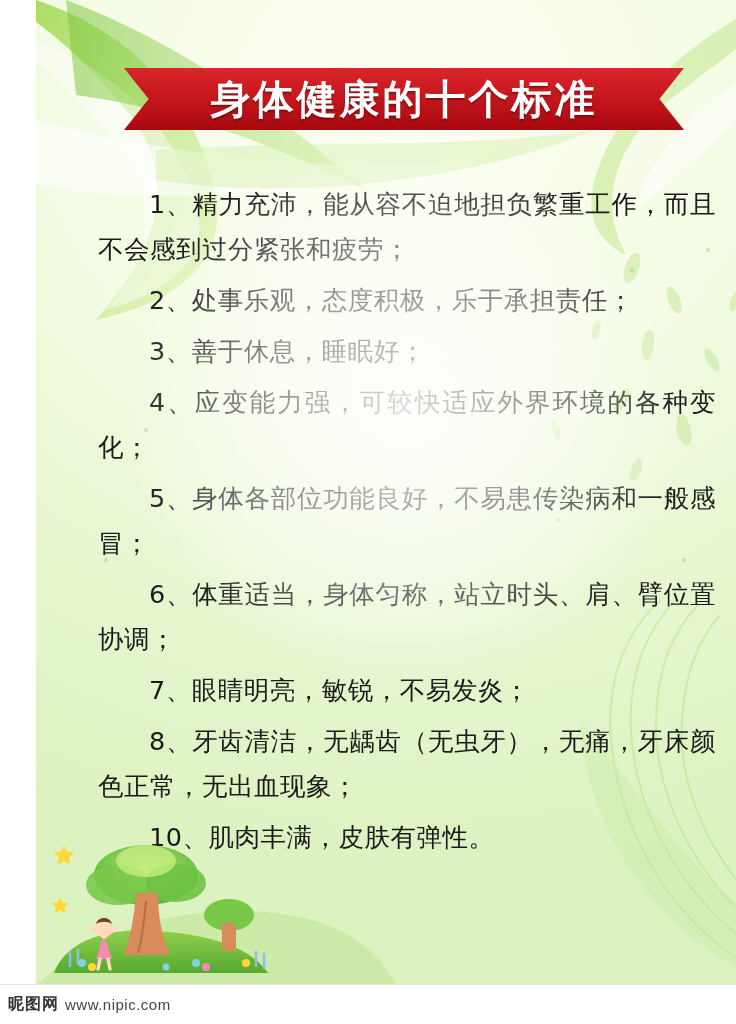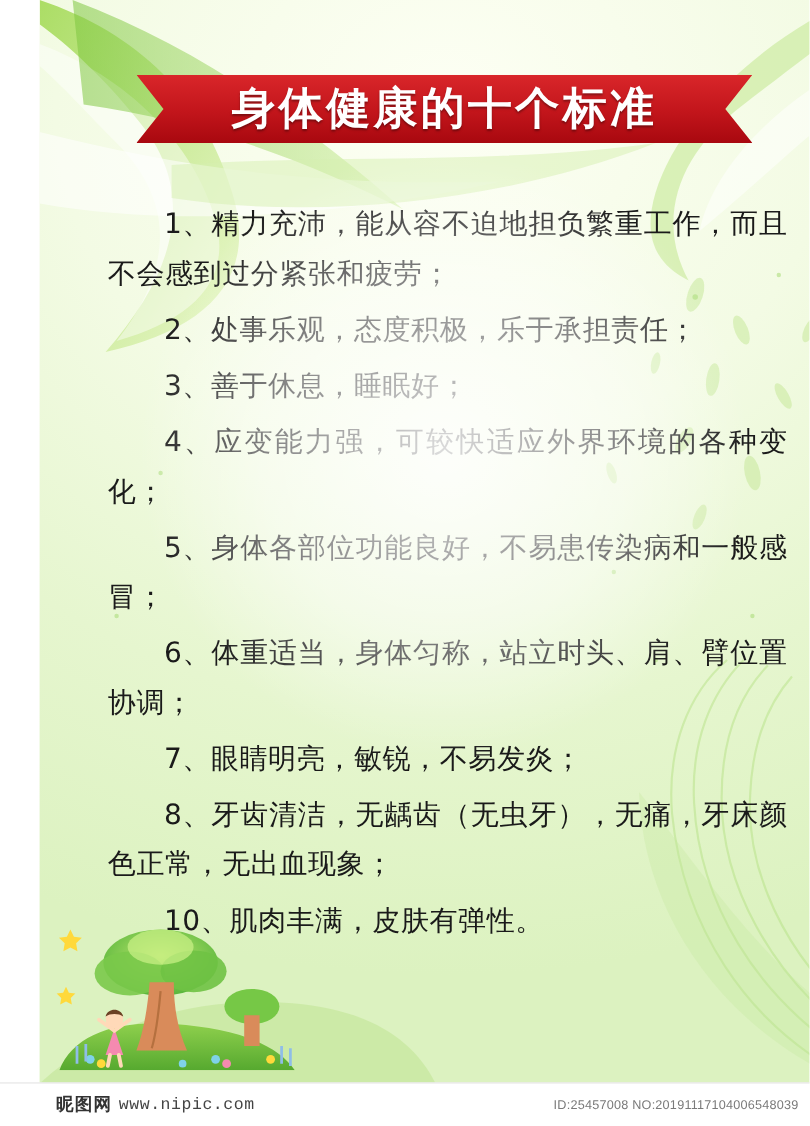--- a/index.html
+++ b/index.html
@@ -132,31 +132,30 @@
     border-top: 1px solid #e3e3e3;
   }
   .footer-left {
     position: absolute;
     left: 8px;
     top: 0;
     height: 39px;
     display: flex;
     align-items: center;
     gap: 6px;
-    margin-left: 43px;
   }
   .logo-mark {
     font-family: "DejaVu Sans", "Liberation Sans", sans-serif;
     font-size: 16px;
     color: #333333;
     font-weight: bold;
     letter-spacing: 1px;
   }
   .logo-url {
-    font-family: Liberation Mono, monospace;
+    font-family: Liberation Sans, sans-serif;
     font-size: 15px;
     color: #444444;
     letter-spacing: 0.5px;
   }
   .footer-right {
     position: absolute;
     right: 10px;
     top: 0;
     height: 39px;
     display: flex;
@@ -312,18 +311,15 @@
       </g>
     </svg>
 
   </div>
 
   <div class="footer">
     <div class="footer-left">
       <span class="logo-mark">昵图网</span>
       <span class="logo-url">www.nipic.com</span>
     </div>
-    <div class="footer-right">
-      <span class="footer-id">ID:25457008 NO:20191117104006548039</span>
-    </div>
   </div>
 
 </div>
 
 </body></html>

